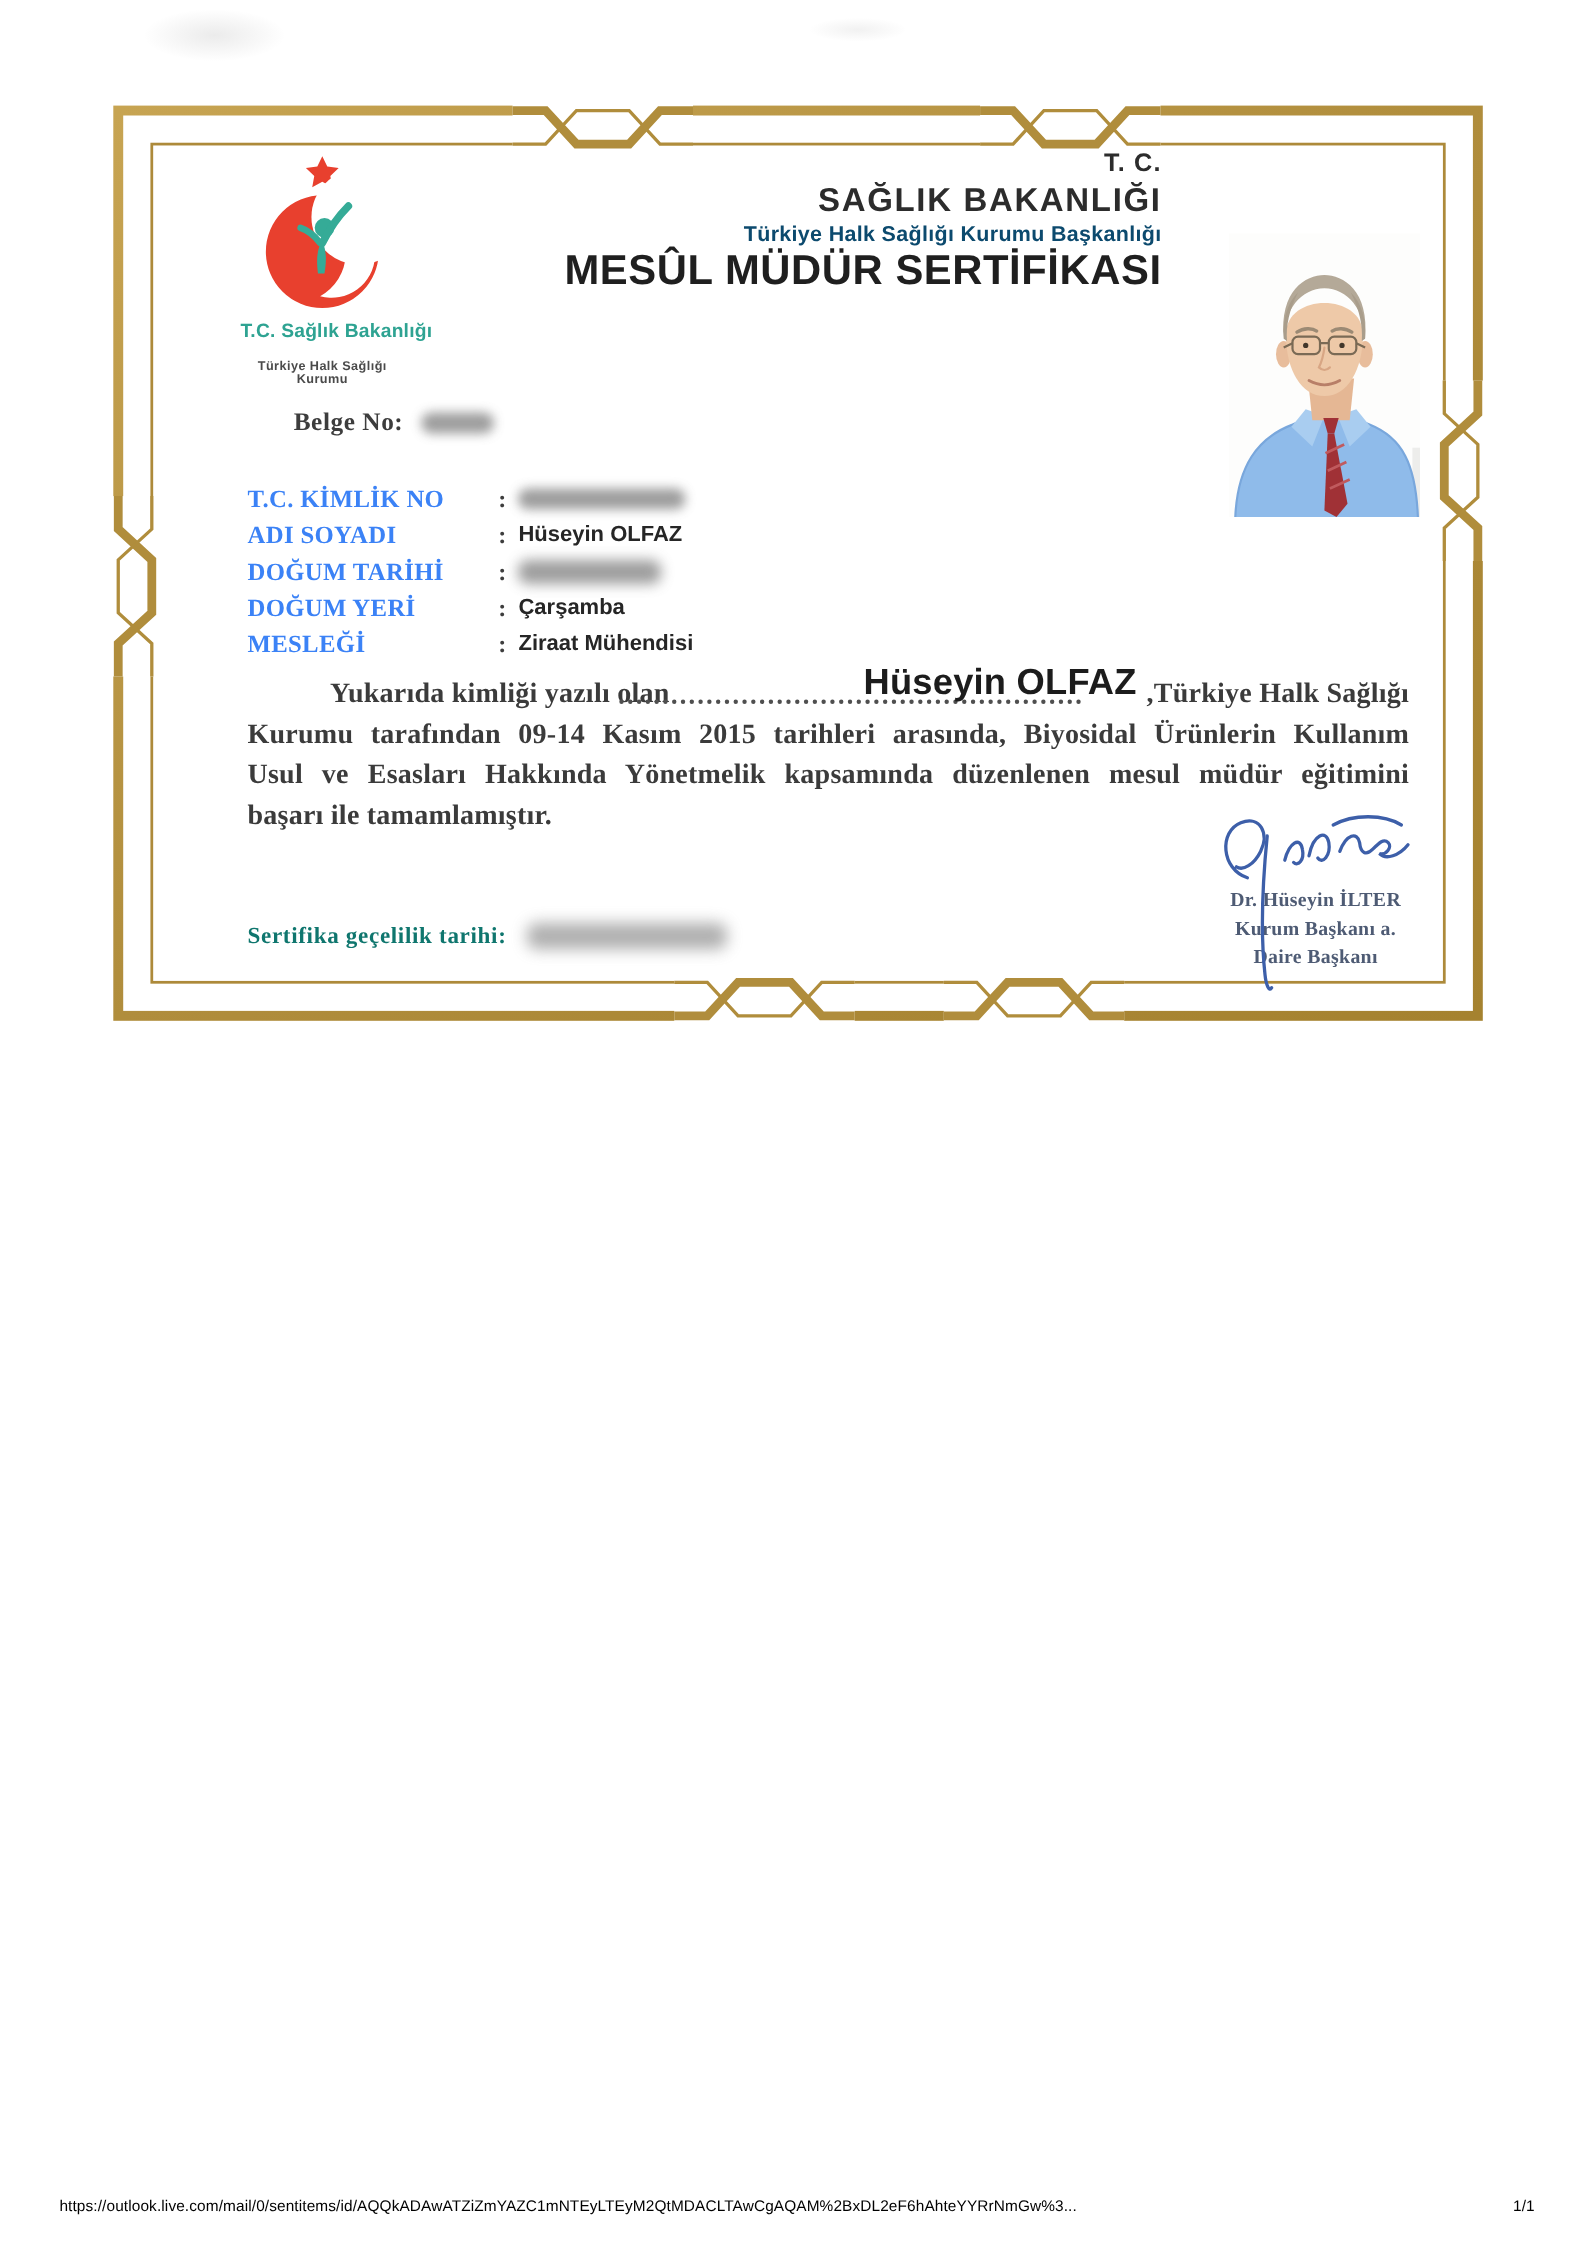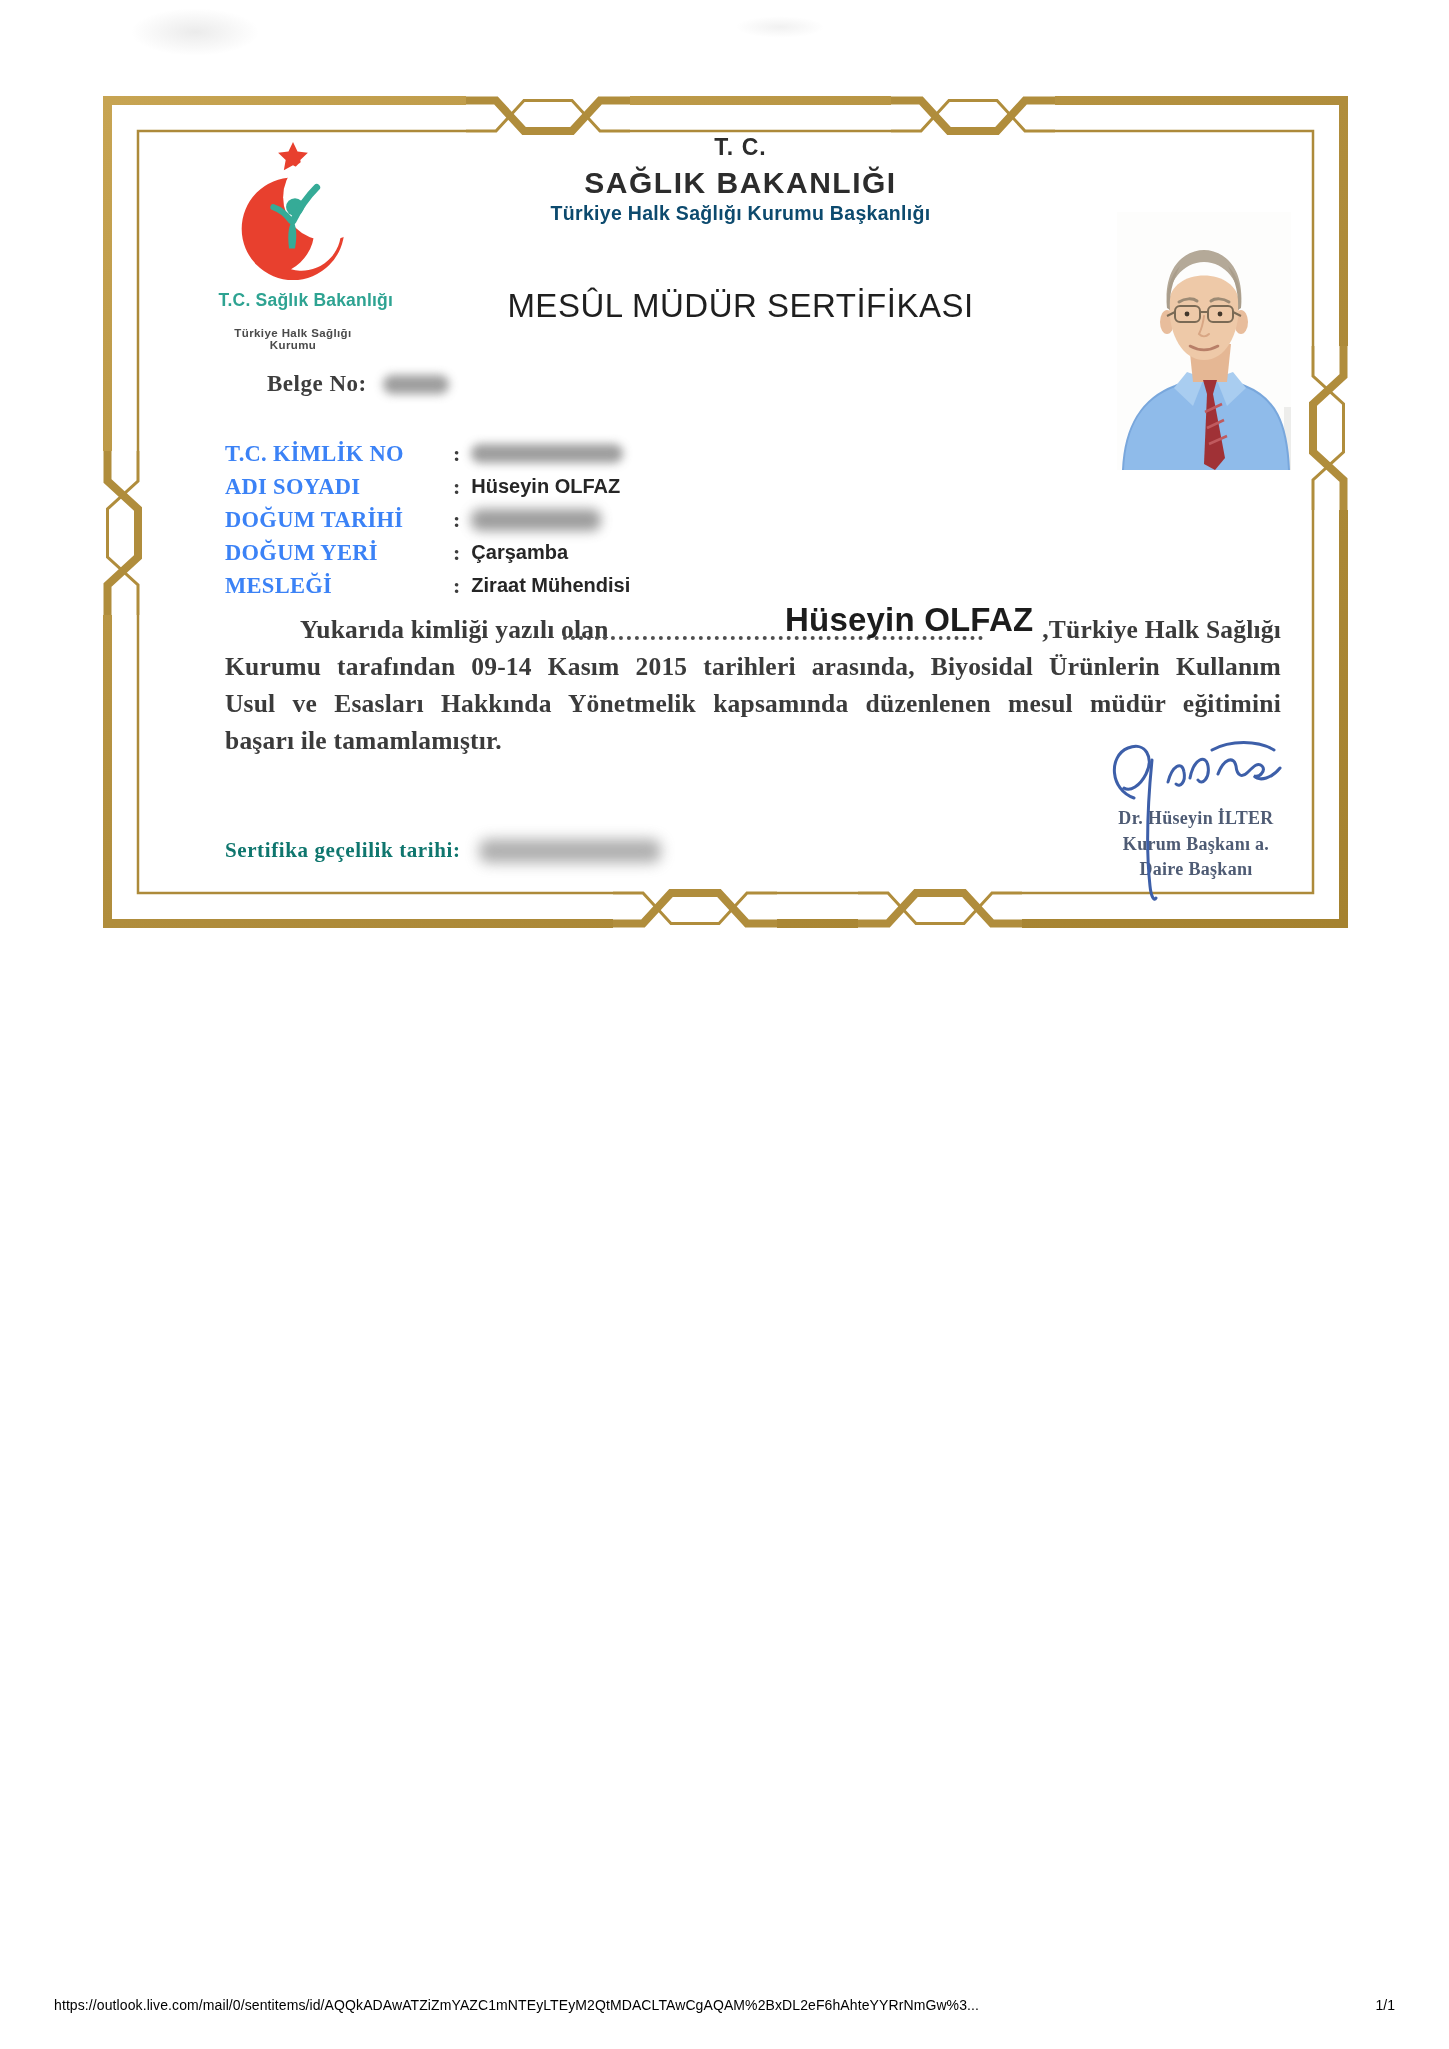--- a/index.html
+++ b/index.html
@@ -17,25 +17,25 @@
   .border-svg { position:absolute; left:0; top:0; width:1261px; height:848px; }
 
   
   .logo { position:absolute; left:98px; top:50px; width:200px; text-align:center; }
   .logo-mark { width:132px; height:150px; display:block; margin:0 auto; }
   .logo-l1 { font-size:17.5px; color:#2ea392; font-weight:600; letter-spacing:0.2px; margin-top:2px;text-align:right; }
   .logo-l2 { font-size:11.5px; color:#4a4a4a; font-weight:700; margin-top:16px; letter-spacing:0.4px; }
   .logo-l3 { font-size:11.5px; color:#4a4a4a; font-weight:700; letter-spacing:0.4px; }
 
   
-  .header { position:absolute; left:330px; right:300px; top:46px; text-align:center; color:#2c2c2c; }
+  .header { position:absolute; left:330px; right:300px; top:46px; text-align:right; color:#2c2c2c; }
   .h-tc    { font-size:23px; font-weight:700; letter-spacing:1px; }
   .h-min   { font-size:30px; font-weight:700; letter-spacing:1.5px; margin-top:5px; }
   .h-sub   { font-size:19.5px; font-weight:600; letter-spacing:0.3px; margin-top:2px; color:#0c4a6e; }
-  .h-title { font-size:33px; font-weight:400; letter-spacing:0.5px; margin-top:62px; color:#1f1f1f; }
+  .h-title { font-size:38px; font-weight:700; letter-spacing:0.5px; color:#1f1f1f; }
 
   .photo { position:absolute; left:1022px; top:124px; width:174px; height:258px; }
 
   
   .rd { display:inline-block; background:#858585; border-radius:9px; filter:blur(5px); opacity:0.8; }
   .rd-belge    { width:66px;  height:19px; }
   .rd-kimlik   { width:152px; height:19px; }
   .rd-tarih    { width:130px; height:22px; filter:blur(6px); }
   .rd-validity { width:182px; height:24px; filter:blur(7px); opacity:0.65; }
 

